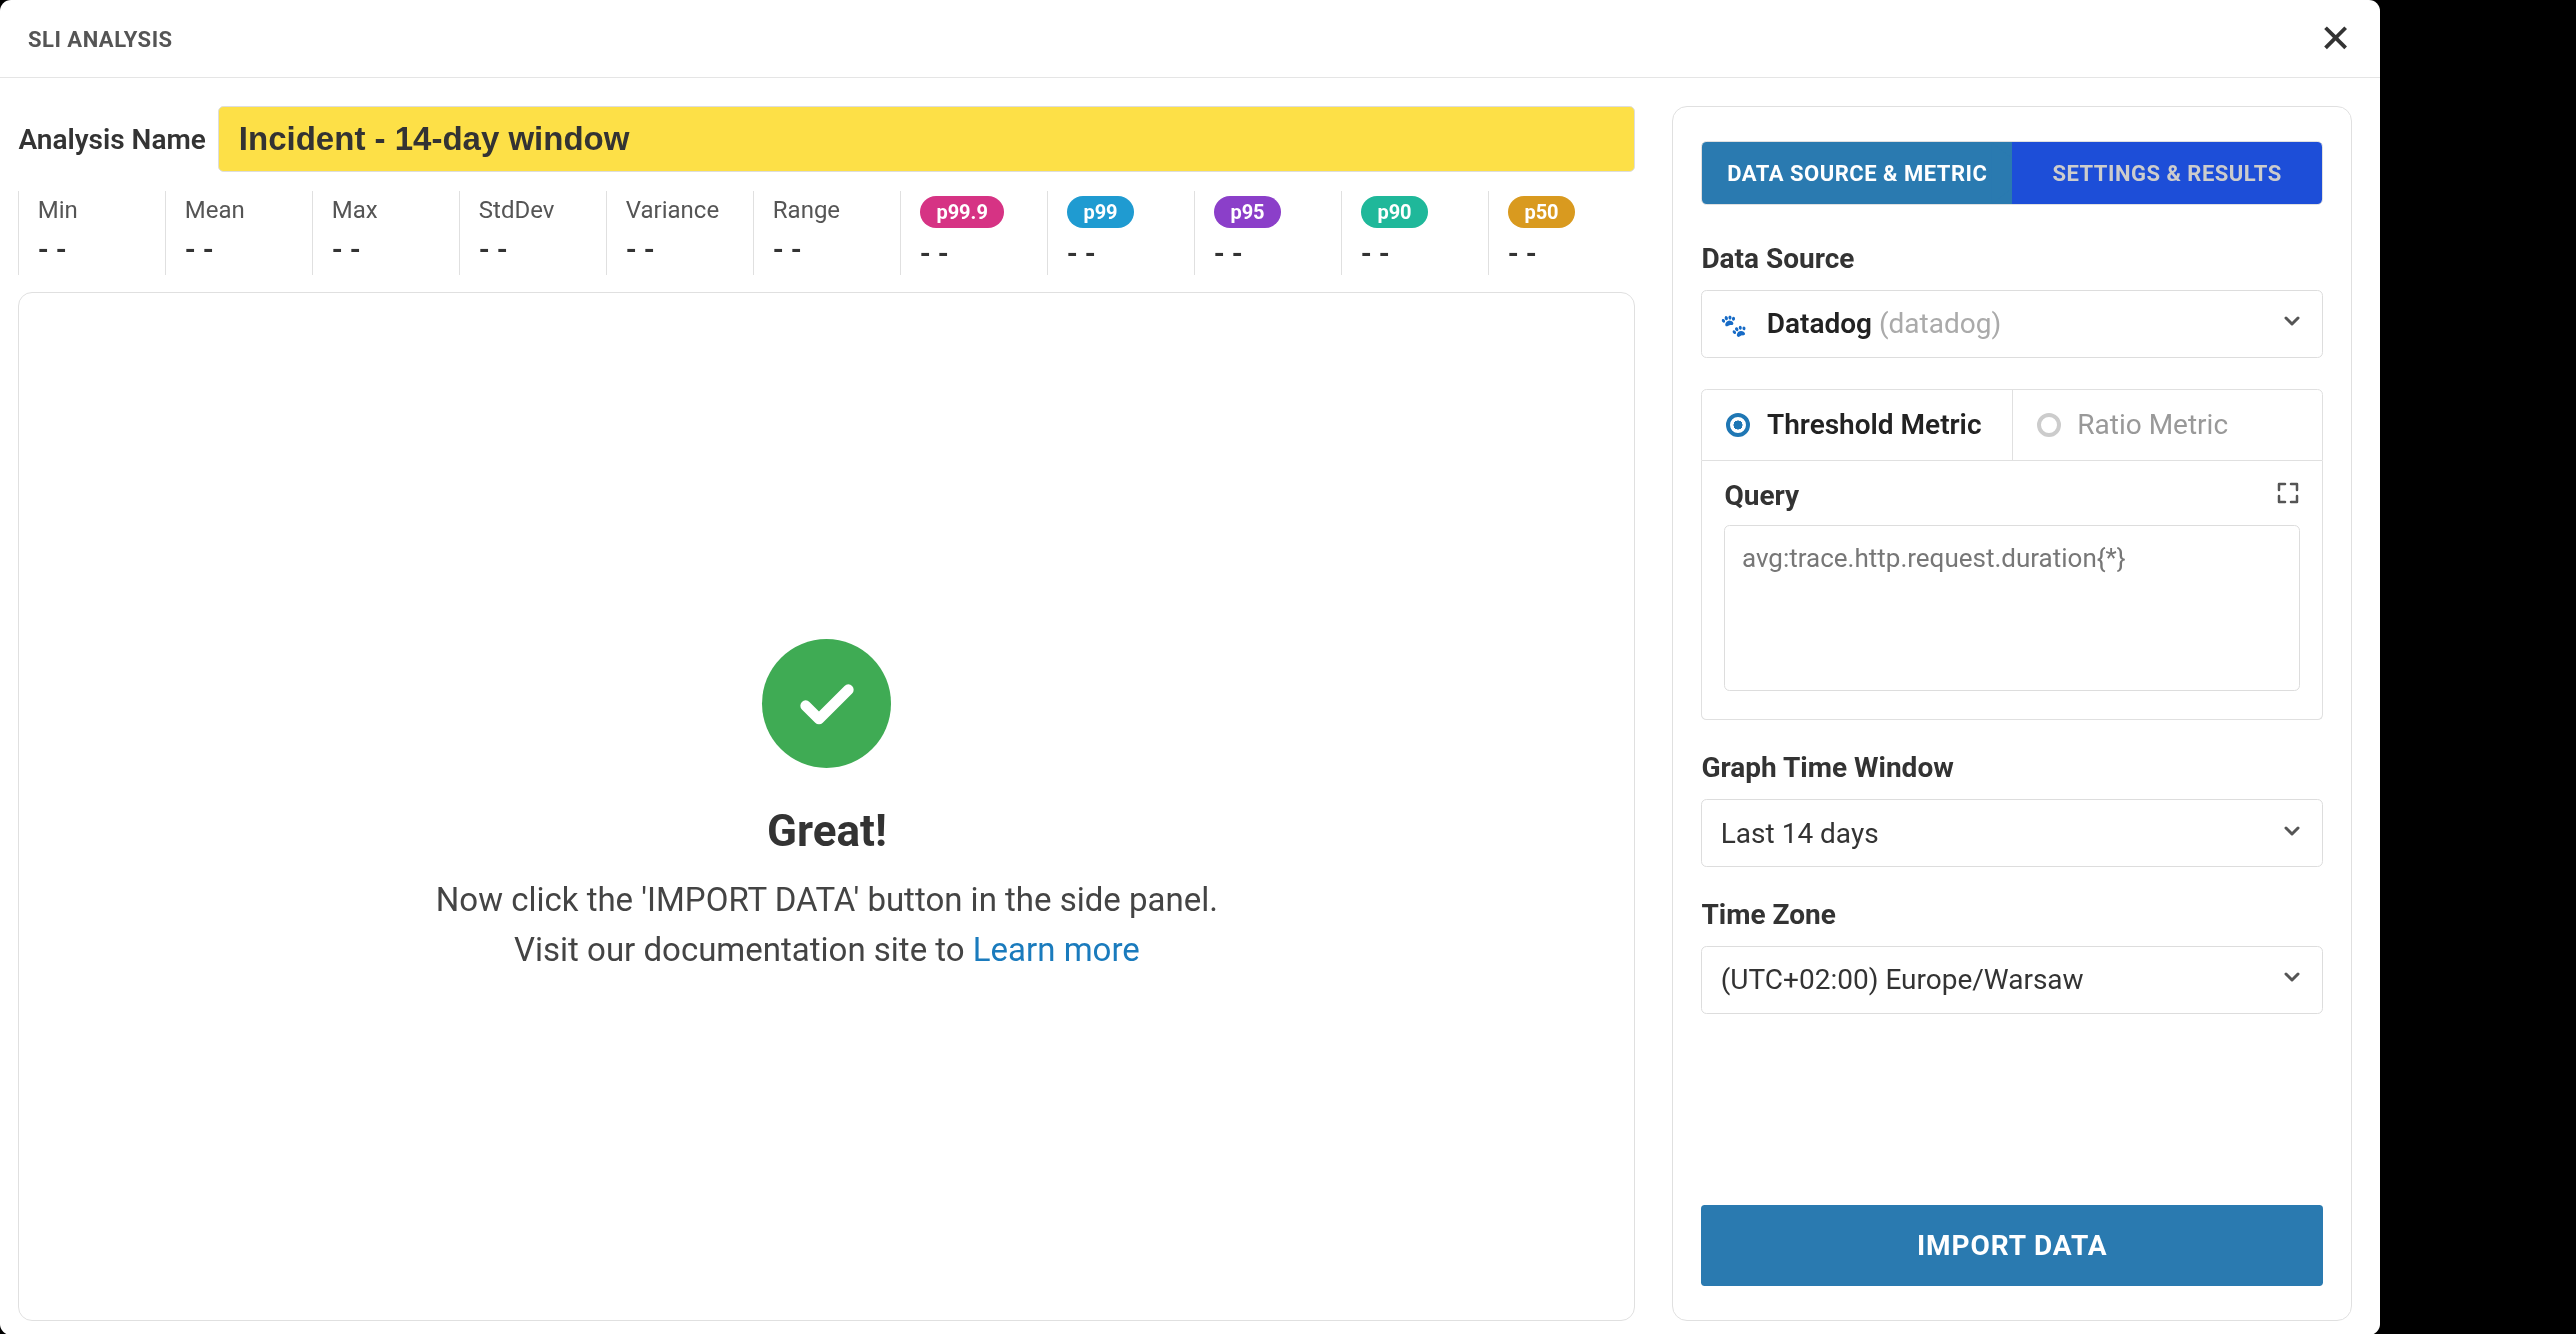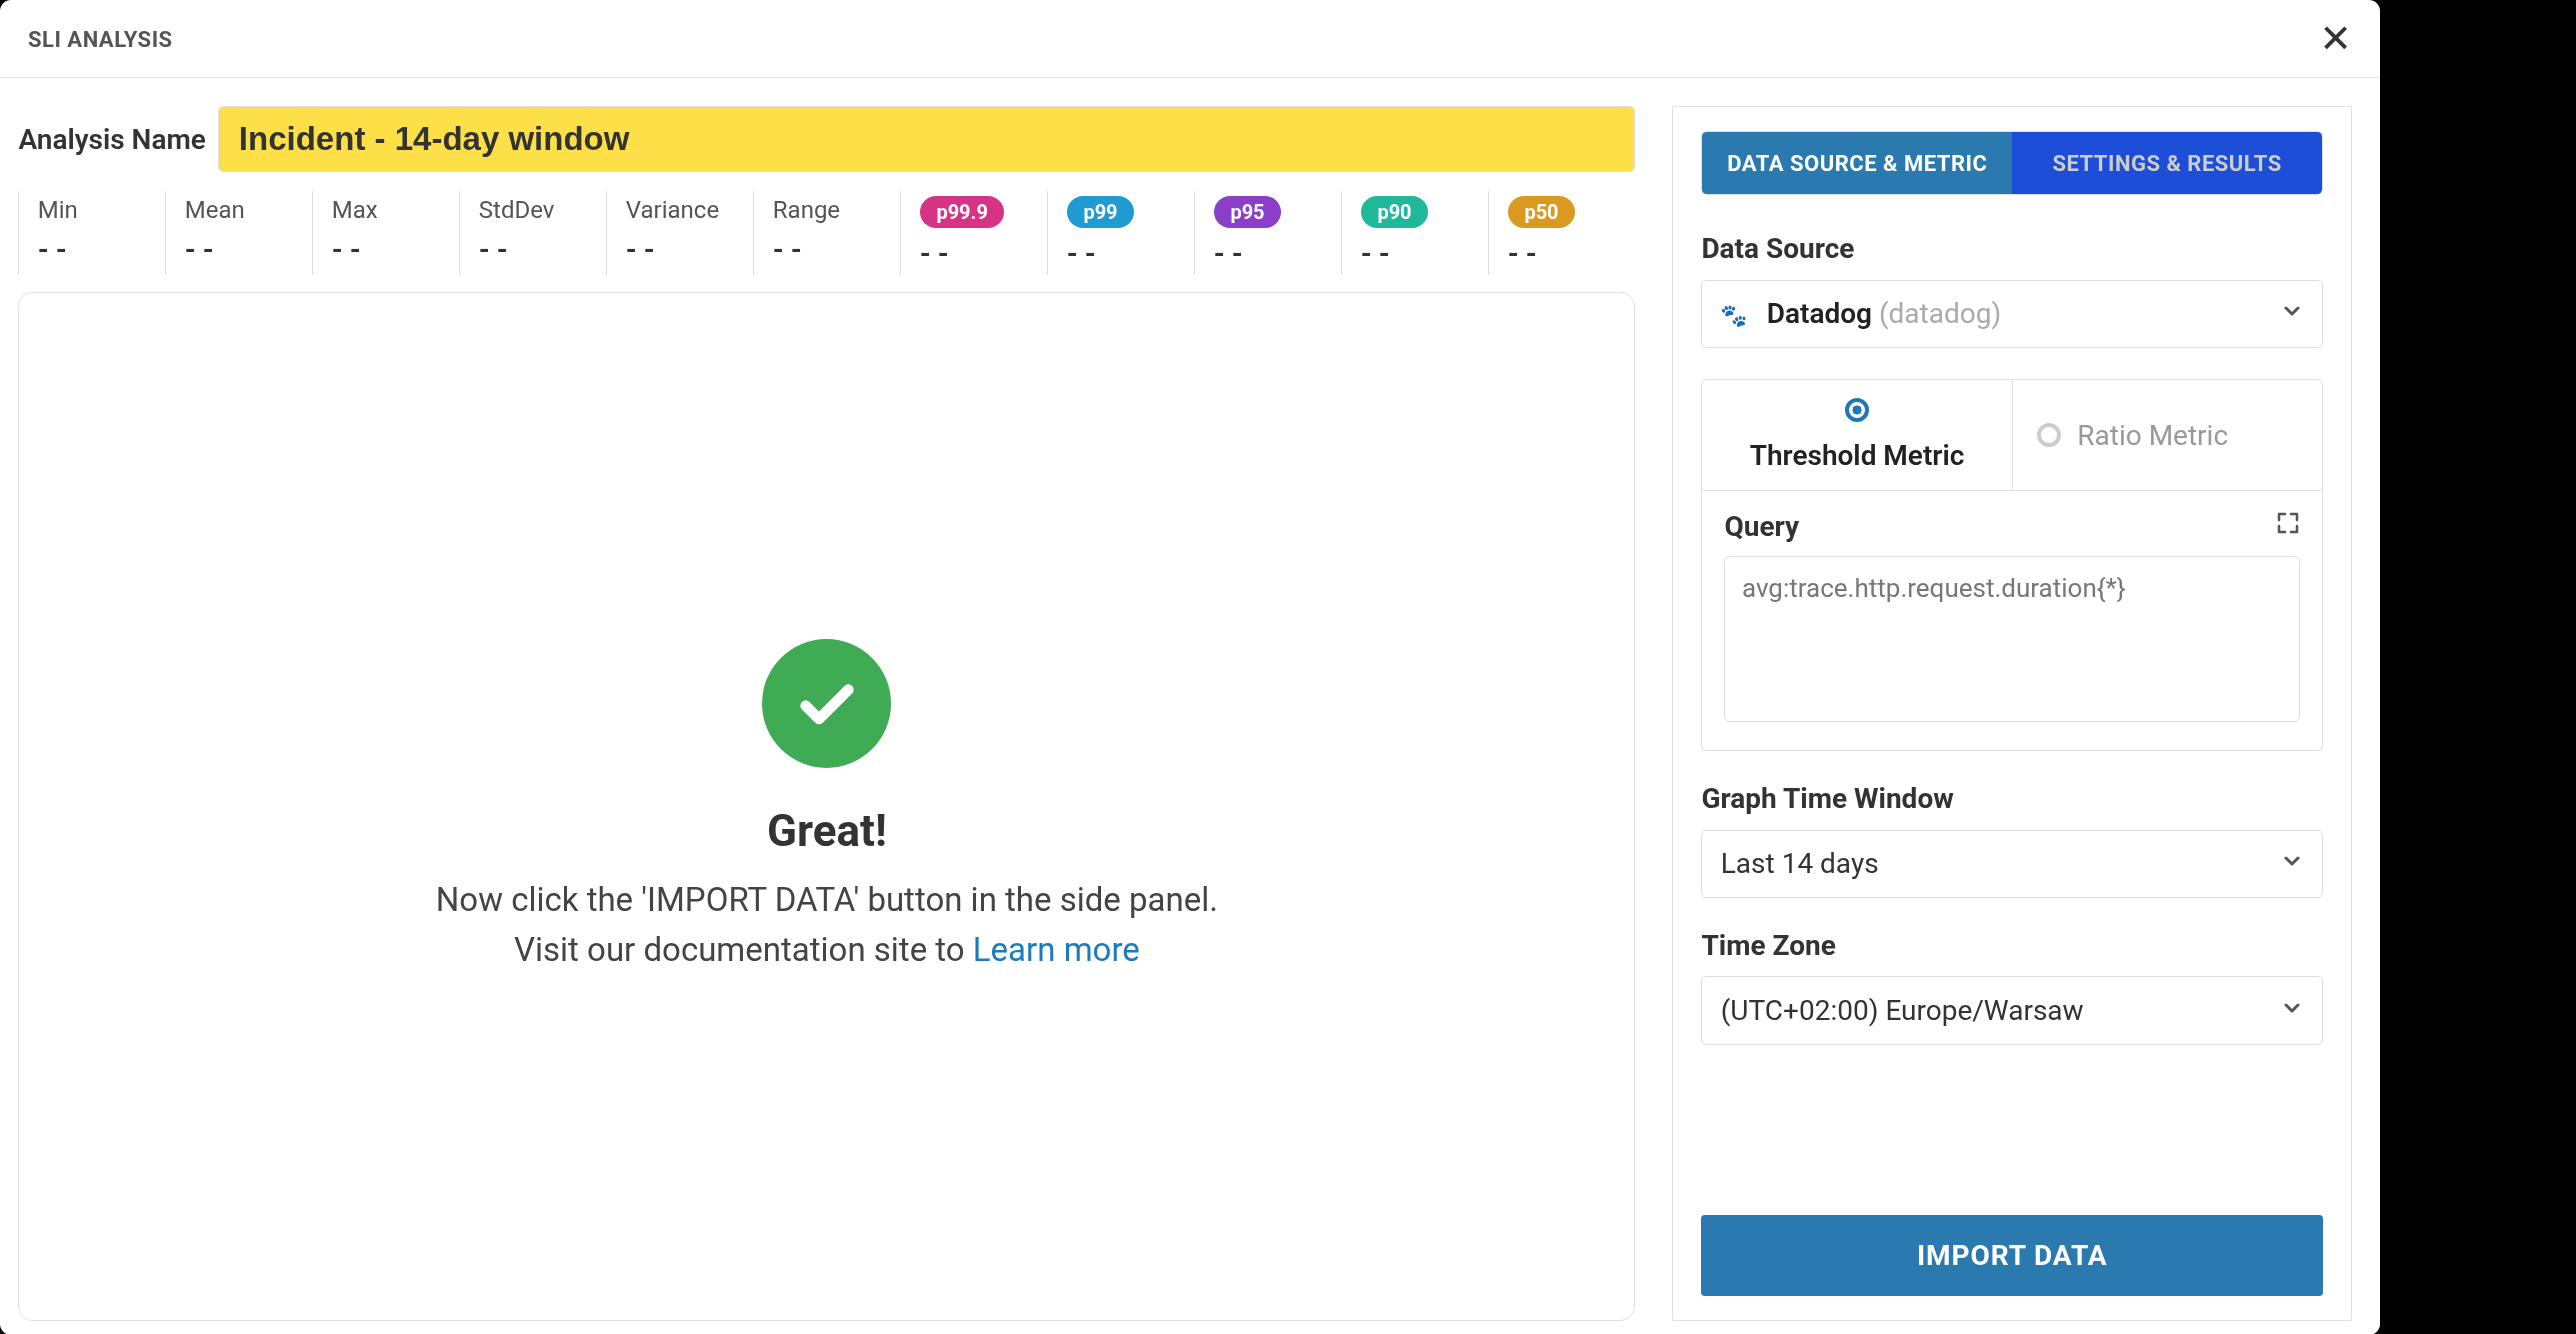--- a/index.html
+++ b/index.html
@@ -130,22 +130,22 @@
   }
   .msg {
     font-size: 33px;
     color: #444;
     line-height: 1.5;
   }
   .link { color: #1a7bbd; cursor:pointer; }
   .right {
     width: 727px;
     border: 0.9px solid #e0e0e0;
-    border-radius: 2px;
-    padding: 24px 28px;
+    border-radius: 15px;
+    padding: 34px 28px;
     display:flex;
     flex-direction:column;
   }
   .tabs {
     display:flex;
     border: 0.9px solid #e0e0e0;
     border-radius: 5.5px;
     overflow:hidden;
     margin-bottom: 37px;
   }
@@ -214,21 +214,21 @@
   .metric-tab:first-child { border-right:0.9px solid #e0e0e0; }
   .radio {
     width:24px;height:24px;border-radius:50%;
     border:4.6px solid #ccc;
     flex-shrink:0;
   }
   .radio.on {
     border-color:#1f77b4;
     background: radial-gradient(circle, #1f77b4 0 38%, #fff 42% 100%);
   }
-  .metric-tab.active { color:#222; font-weight:600;flex-direction:column; }
+  .metric-tab.active { color:#222; font-weight:600; }
   .metric-tab.inactive { color:#999; }
   .query-box {
     border:0.9px solid #e0e0e0;
     border-top:none;
     border-radius:0 0 5.5px 5.5px;
     padding: 18.4px 22px 22px 22px;
     margin-bottom: 31px;
   }
   .query-header {
     display:flex;

